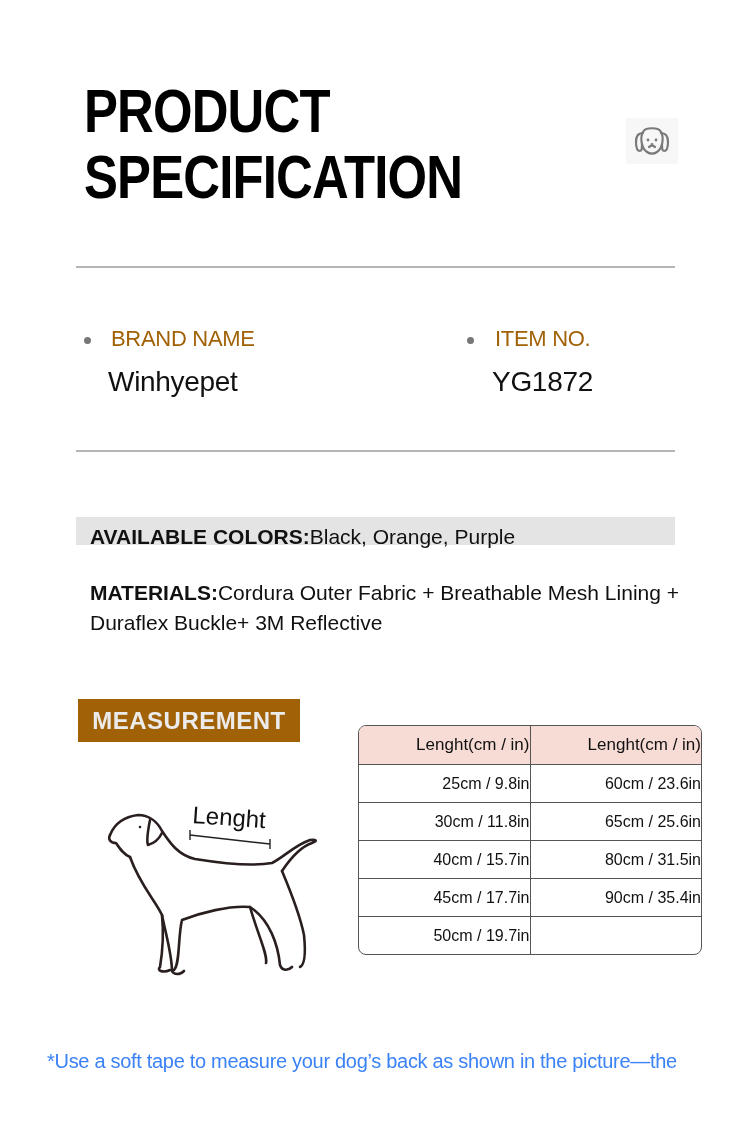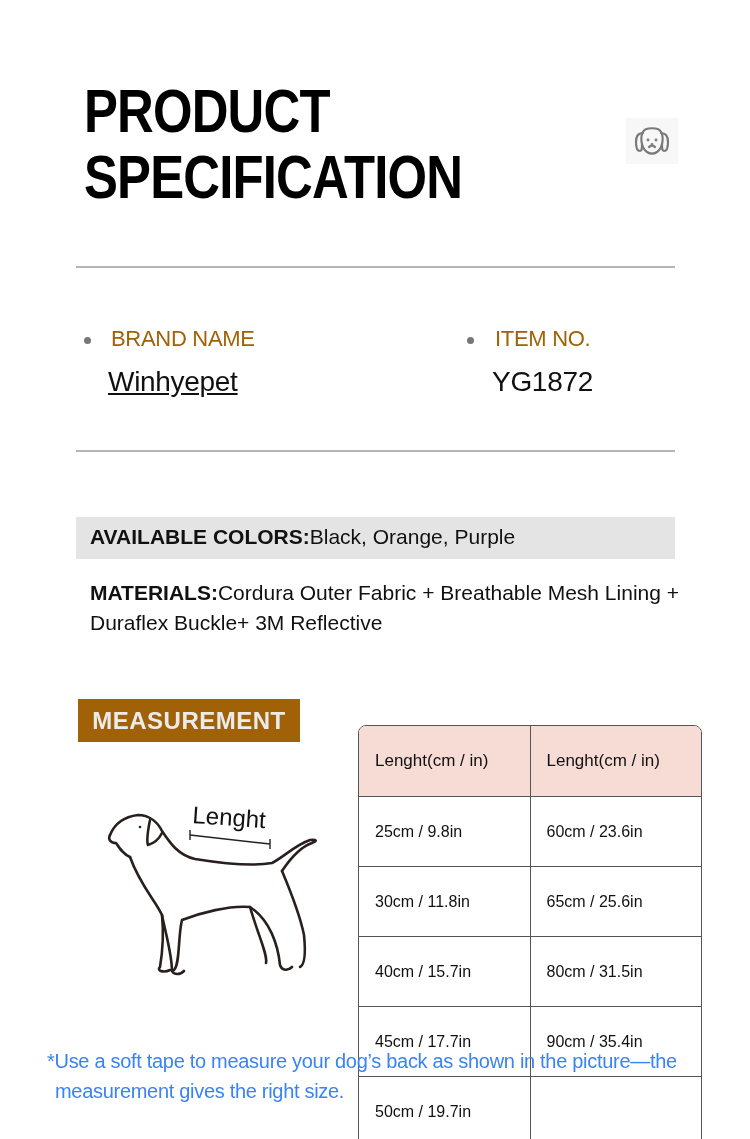--- a/index.html
+++ b/index.html
@@ -4,29 +4,29 @@
 <style>
   html, body { margin: 0; padding: 0; background: #ffffff; }
   body { width: 750px; height: 1139px; position: relative; overflow: hidden; font-family: "Liberation Sans", sans-serif; color: #111; }
   .title { position: absolute; left: 84px; top: 78px; font-family: "Liberation Sans", sans-serif; font-weight: 700; font-size: 62px; line-height: 66px; letter-spacing: -1px; color: #000; transform: scaleX(0.82); transform-origin: left top; }
   .title div { white-space: nowrap; }
   .dog-icon { position: absolute; left: 626px; top: 118px; width: 52px; height: 46px; background: #f7f7f7; display: flex; align-items: center; justify-content: center; }
   .divider { position: absolute; left: 76px; width: 599px; height: 2px; background: #b5b5b5; }
   .bullet { position: absolute; width: 7px; height: 7px; border-radius: 50%; background: #777; }
   .spec-label { position: absolute; font-size: 22px; color: #a16207; white-space: nowrap; letter-spacing: -0.3px; }
   .spec-value { position: absolute; font-size: 28px; color: #111; white-space: nowrap; letter-spacing: -0.3px; }
-  .colors-bar { position: absolute; left: 76px; top: 517px; width: 599px; height: 42px; background: #e4e4e4; }
+  .colors-bar { position: absolute; left: 76px; top: 517px; width: 599px; height: 28px; background: #e4e4e4; }
   .colors-text { position: absolute; left: 14px; top: 8px; font-size: 21px; white-space: nowrap; color: #111; }
   .strong { font-weight: 700; }
   .materials { position: absolute; left: 90px; top: 578px; width: 600px; font-size: 21px; line-height: 30px; color: #111; }
   .measure-tag { position: absolute; left: 78px; top: 699px; width: 222px; height: 43px; background: #a16207; color: #ebebeb; font-weight: 700; font-size: 24px; letter-spacing: 0.5px; display: flex; align-items: center; justify-content: center; }
   .dog-figure { position: absolute; left: 100px; top: 795px; width: 225px; height: 185px; }
   .size-table { position: absolute; left: 358px; top: 725px; width: 342px; border: 1.5px solid #555; border-radius: 8px; overflow: hidden; border-collapse: separate; border-spacing: 0; }
   .size-table table { width: 100%; border-collapse: collapse; table-layout: fixed; }
-  .size-table th, .size-table td { height: 37px; text-align: left; font-size: 16px; color: #111; border-bottom: 1.5px solid #555; padding: 16px; }
+  .size-table th, .size-table td { height: 37px; text-align: right; font-size: 16px; color: #111; border-bottom: 1.5px solid #555; padding: 0; }
   .size-table th { background: #f7dcd6; font-weight: 400; font-size: 17px; height: 38px; }
   .size-table th:first-child, .size-table td:first-child { border-right: 1.5px solid #555; }
   .size-table tr:last-child td { border-bottom: none; }
   .note { position: absolute; left: 47px; top: 1046px; width: 680px; font-size: 20px; line-height: 30px; color: #3b82f6; letter-spacing: -0.3px; }
   .note .line2 { padding-left: 8px; display: block; }
 </style>
 </head>
 <body>
 
 <div class="title">
@@ -45,21 +45,21 @@
     <circle cx="16" cy="16" r="1.4" fill="#7a7a7a"></circle>
     <circle cx="24" cy="16" r="1.4" fill="#7a7a7a"></circle>
     <path d="M18.5 19 L21.5 19 L20 20.5 Z" fill="#7a7a7a"></path>
   </svg>
 </div>
 
 <div class="divider" style="top:266px;"></div>
 
 <div class="bullet" style="left:84px; top:337px;"></div>
 <div class="spec-label" style="left:111px; top:326px;">BRAND NAME</div>
-<div class="spec-value" style="left:108px; top:366px;text-decoration:underline;">Winhyepet</div>
+<div class="spec-value" style="left:108px; top:366px;">Winhyepet</div>
 
 <div class="bullet" style="left:467px; top:337px;"></div>
 <div class="spec-label" style="left:495px; top:326px;">ITEM NO.</div>
 <div class="spec-value" style="left:492px; top:366px;">YG1872</div>
 
 <div class="divider" style="top:450px;"></div>
 
 <div class="colors-bar">
   <div class="colors-text">
     <span class="strong">AVAILABLE COLORS:</span><span>Black, Orange, Purple</span>
@@ -122,14 +122,13 @@
       <tr>
         <td>50cm / 19.7in</td>
         <td></td>
       </tr>
     </tbody>
   </table>
 </div>
 
 <div class="note">
   <span>*Use a soft tape to measure your dog’s back as shown in the picture—the</span>
-  <span class="line2">measurement gives the right size.</span>
 </div>
 
 </body></html>

